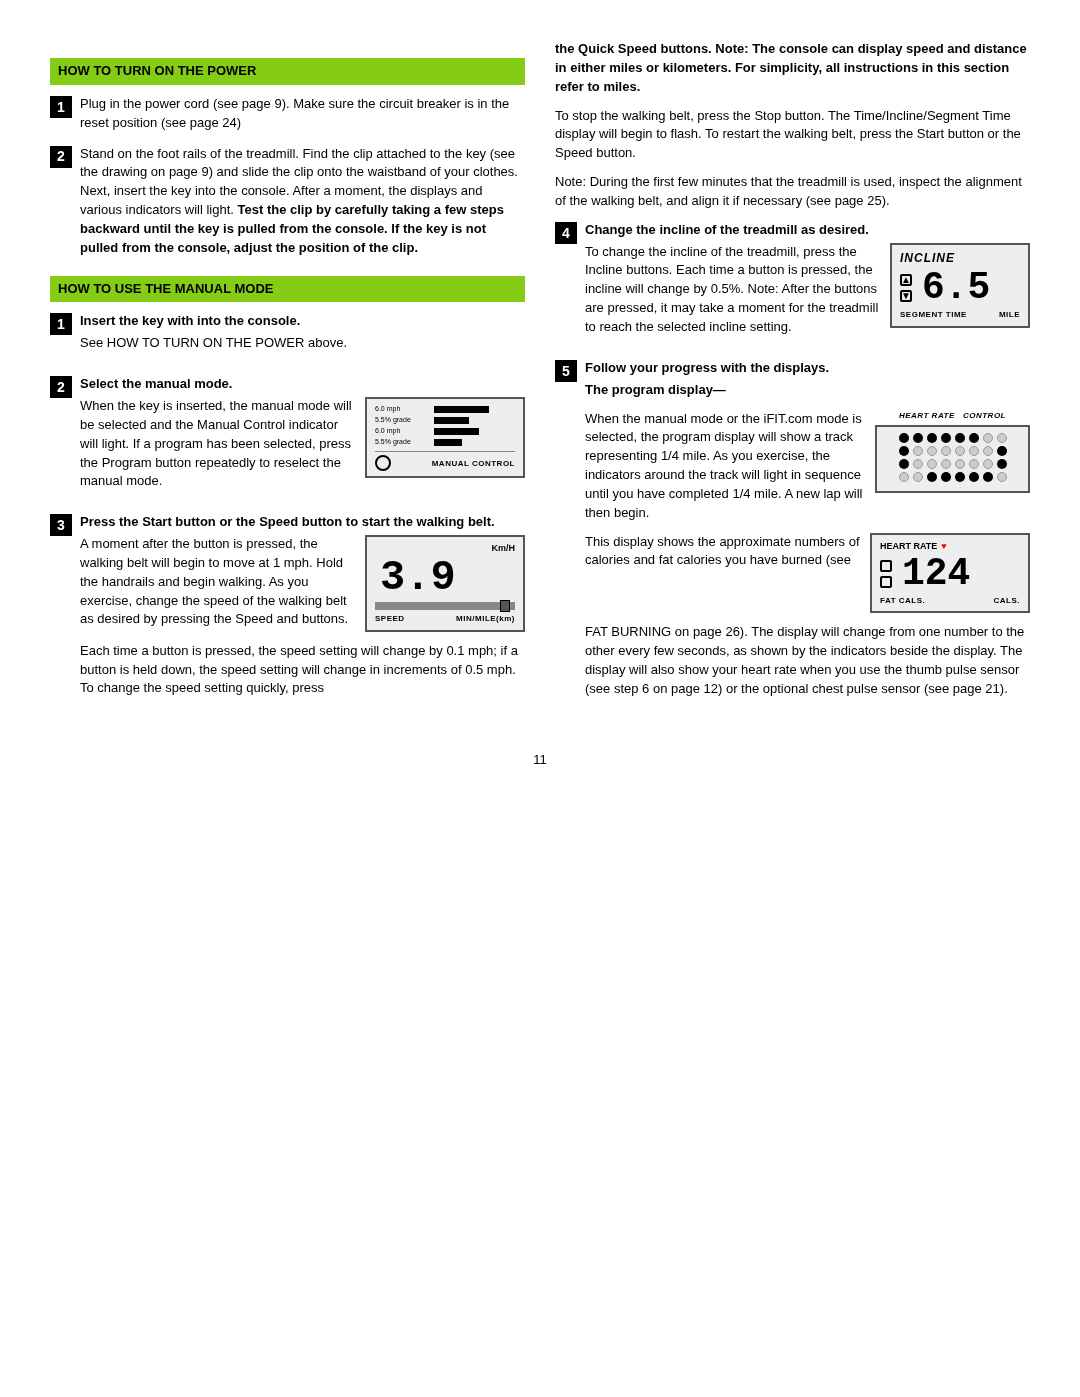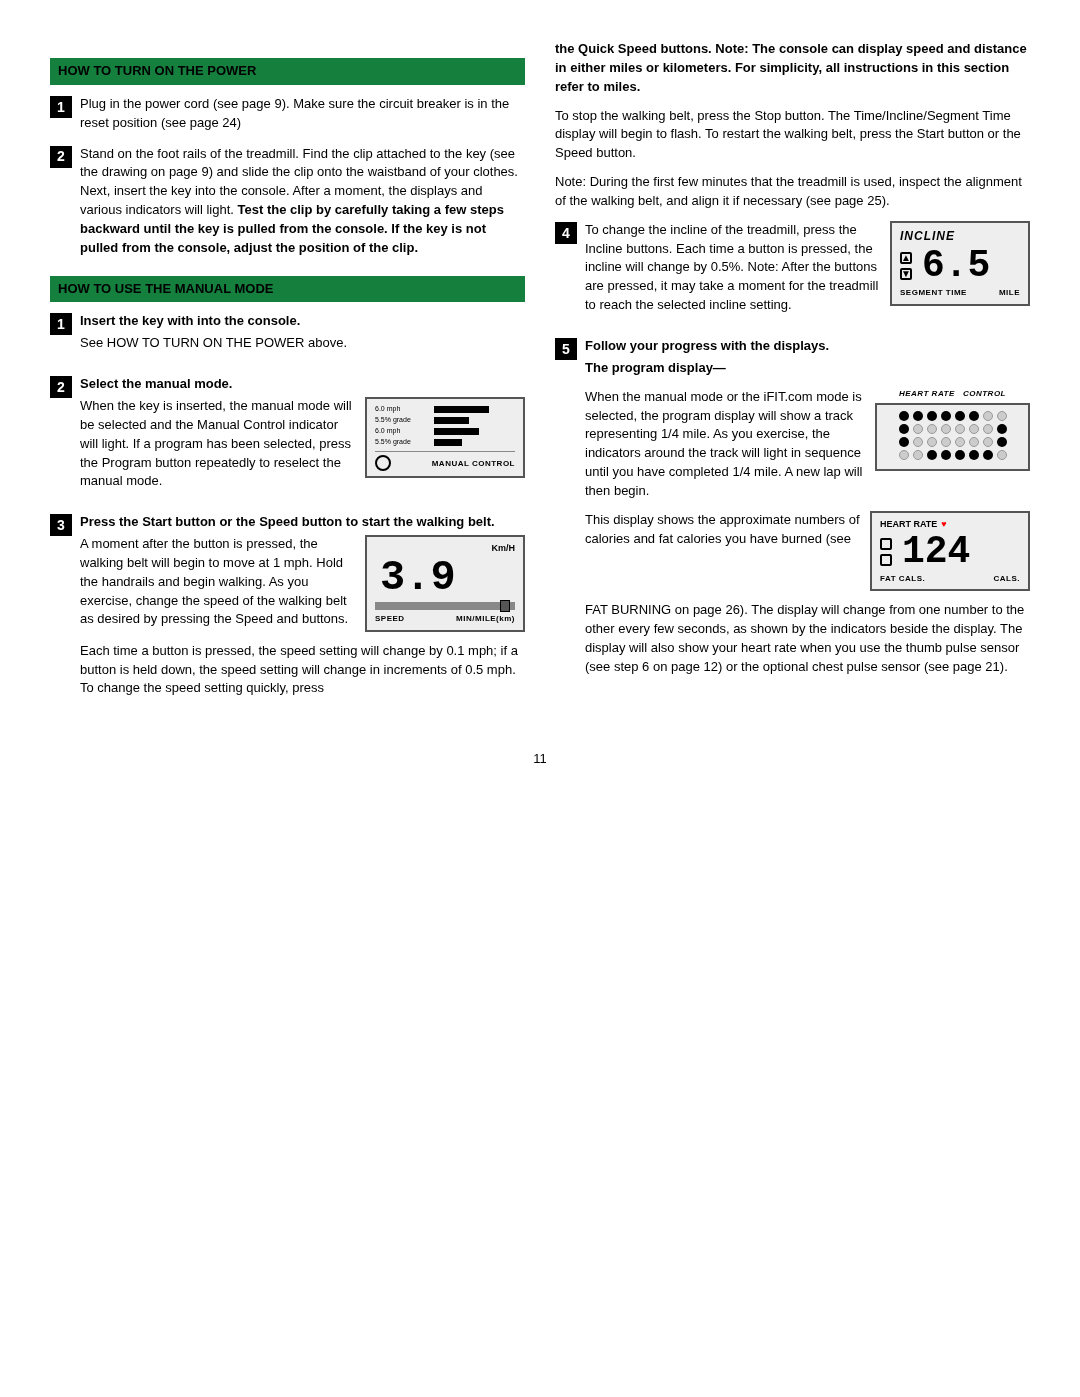--- a/index.html
+++ b/index.html
@@ -18,21 +18,21 @@
       display: grid;
       grid-template-columns: 1fr 1fr;
       gap: 0 30px;
     }
 
     .left-col { }
     .right-col { }
 
     
     .section-header {
-      background: #15803d;
+      background: #84cc16;
       font-weight: bold;
       font-size: 13px;
       padding: 4px 8px;
       margin-bottom: 10px;
       margin-top: 18px;
     }
 
     
     .step {
       display: flex;
@@ -376,20 +376,21 @@
       <span class="bold">the Quick Speed buttons. Note: The console can display speed and distance in either miles or kilometers. For simplicity, all instructions in this section refer to miles.</span>
     </div>
 
     <div class="body-text">To stop the walking belt, press the Stop button. The Time/Incline/Segment Time display will begin to flash. To restart the walking belt, press the Start button or the Speed    button.</div>
 
     <div class="body-text">Note: During the first few minutes that the treadmill is used, inspect the alignment of the walking belt, and align it if necessary (see page 25).</div>
 
     <div class="step">
       <div class="step-number">4</div>
       <div class="step-content">
+        <div class="step-title">Change the incline of the treadmill as desired.</div>
         <div class="inline-figure">
           <div class="text-part">
             <span>To change the incline of the treadmill, press the Incline buttons. Each time a button is pressed, the incline will change by 0.5%. Note: After the buttons are pressed, it may take a moment for the treadmill to reach the selected incline setting.</span>
           </div>
           <div class="figure-part">
             <div class="incline-display">
               <div class="inc-label-top">
                 <em>INCLINE</em>
               </div>
               <div style="display:flex;align-items:center;gap:5px;">

